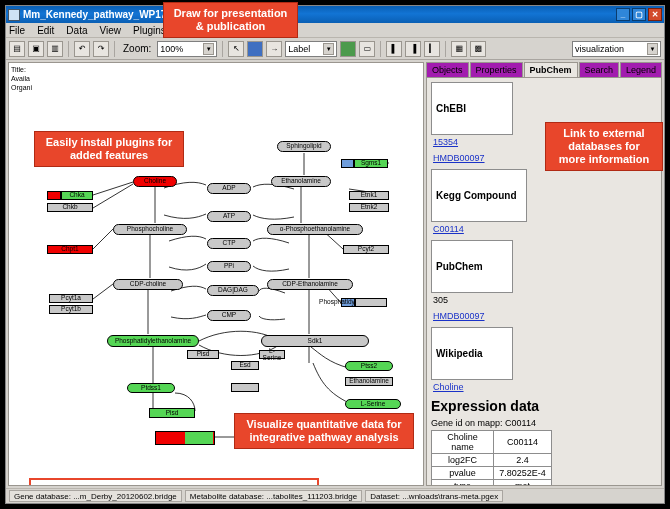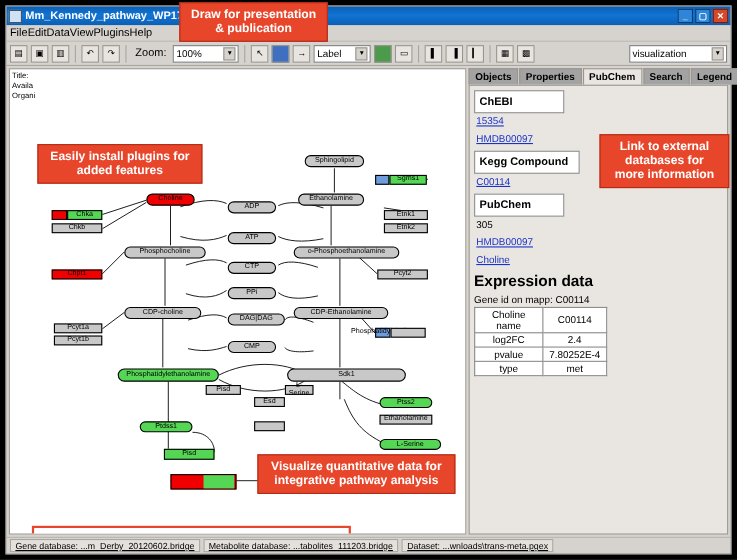--- a/index.html
+++ b/index.html
@@ -37,21 +37,21 @@
   .titlebar .tb-text { flex:1; white-space:nowrap; overflow:hidden; }
   .winbtns { display:flex; gap:2px; }
   .winbtn {
     width:14px;height:13px;background:#2f86d9;border:1px solid #0a3c6e;
     color:#fff;font-size:8px;line-height:11px;text-align:center;
   }
   .winbtn.close { background:#d24a2b; border-color:#7a1f0c; }
   
   .menubar {
     height:15px; background:#d6d3ce; border-bottom:1px solid #b9b5ae;
-    display:flex; align-items:center; padding-left:3px; gap:0;
+    display:flex; align-items:center; padding-left:3px; gap:12px;
     font-size:10px; color:#000;
   }
   .menubar span { cursor:default; }
   
   .toolbar {
     height:22px; background:#d6d3ce; border-bottom:1px solid #a9a5a0;
     display:flex; align-items:center; padding:0 3px; gap:3px;
   }
   .tbtn {
     width:16px;height:16px;background:#e8e5e0;border:1px solid #9a968f;
@@ -85,54 +85,53 @@
   .infoleft {
     position:absolute; left:2px; top:2px; font-size:7px; line-height:9px; color:#000;
   }
   
   .rightpanel {
     width:236px; margin:2px 2px 2px 0; display:flex; flex-direction:column;
     background:#d6d3ce;
   }
   .tabs { display:flex; height:15px; }
   .tab {
-    font-size:9px; padding:1px 5px; background:#a3a3a3;
+    font-size:9px; padding:1px 5px; background:#a21caf;
     border:1px solid #9a968f; border-bottom:none; margin-right:1px;
     line-height:12px;
-    font-weight:bold;
   }
   .tab.active { background:#e9e6e1; font-weight:bold; }
   .panelbody {
     flex:1; background:#e9e6e1; border:1px solid #9a968f;
     padding:4px; overflow:hidden;
     font-size:10px;
   }
   .dbbox {
-    background:#fff; border:1px solid #8d8d8d; padding:4px 4px;
+    background:#fff; border:1px solid #8d8d8d; padding:20px 4px;
     font-weight:bold; font-size:10px; width:82px; margin-bottom:2px;
   }
   .dblink { color:#1a32c8; text-decoration:underline; font-size:9px; margin:1px 0 6px 2px; }
   .dbplain { font-size:9px; margin:1px 0 6px 2px; }
   .exprhdr { font-weight:bold; font-size:14px; margin:6px 0 4px 0; }
   .geneid { font-size:9px; margin-bottom:2px; }
   table.expr { border-collapse:collapse; font-size:9px; }
   table.expr td {
     border:1px solid #8d8d8d; background:#fff; padding:1px 4px;
     height:13px; text-align:center;
   }
   table.expr td.k { width:62px; }
   table.expr td.v { width:58px; }
   
   .statusbar {
     height:15px; background:#d6d3ce; border-top:1px solid #b9b5ae;
     display:flex; align-items:center; font-size:8px; padding:0 3px;
   }
   .statusbar .field {
     border:1px solid #a9a5a0; background:#e4e1dc; padding:0 4px;
-    height:12px; line-height:11px; margin-right:3px; white-space:nowrap;text-decoration:underline;
+    height:12px; line-height:11px; margin-right:3px; white-space:nowrap;
   }
   
   .node {
     position:absolute; font-size:6.5px; text-align:center;
     border:1px solid #000; line-height:1; display:flex;
     align-items:center; justify-content:center; color:#000;
   }
   .n-gray { background:#c8c8c8; }
   .n-green { background:#55d655; }
   .n-red { background:#f00000; color:#000; }
@@ -322,20 +321,21 @@
         <div class="dblink">HMDB00097</div>
 
         <div class="dbbox" style="width:96px;">Kegg Compound</div>
         <div class="dblink">C00114</div>
 
         <div class="dbbox">PubChem</div>
         <div class="dbplain">305</div>
 
         <div class="dblink">HMDB00097</div>
 
+        <div class="dbbox">Wikipedia</div>
         <div class="dblink">Choline</div>
 
         <div class="exprhdr">Expression data</div>
         <div class="geneid">Gene id on mapp: C00114</div>
         <table class="expr">
           <tbody>
               <tr>
             <td class="k">Choline name</td>
             <td class="v">C00114</td>
           </tr>

